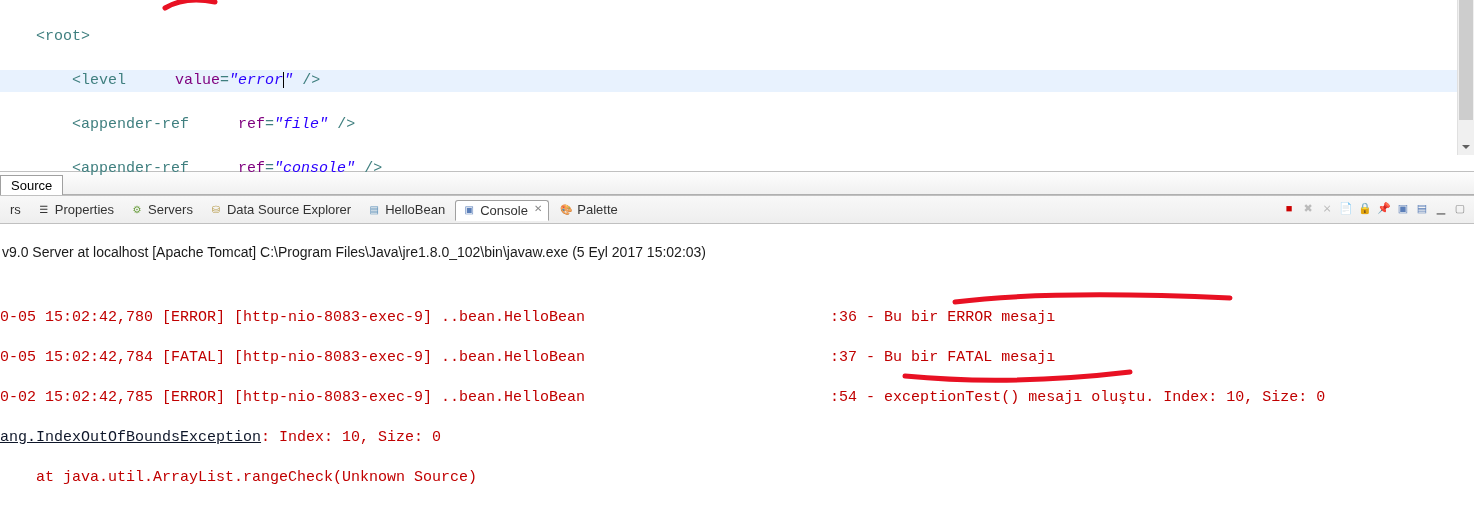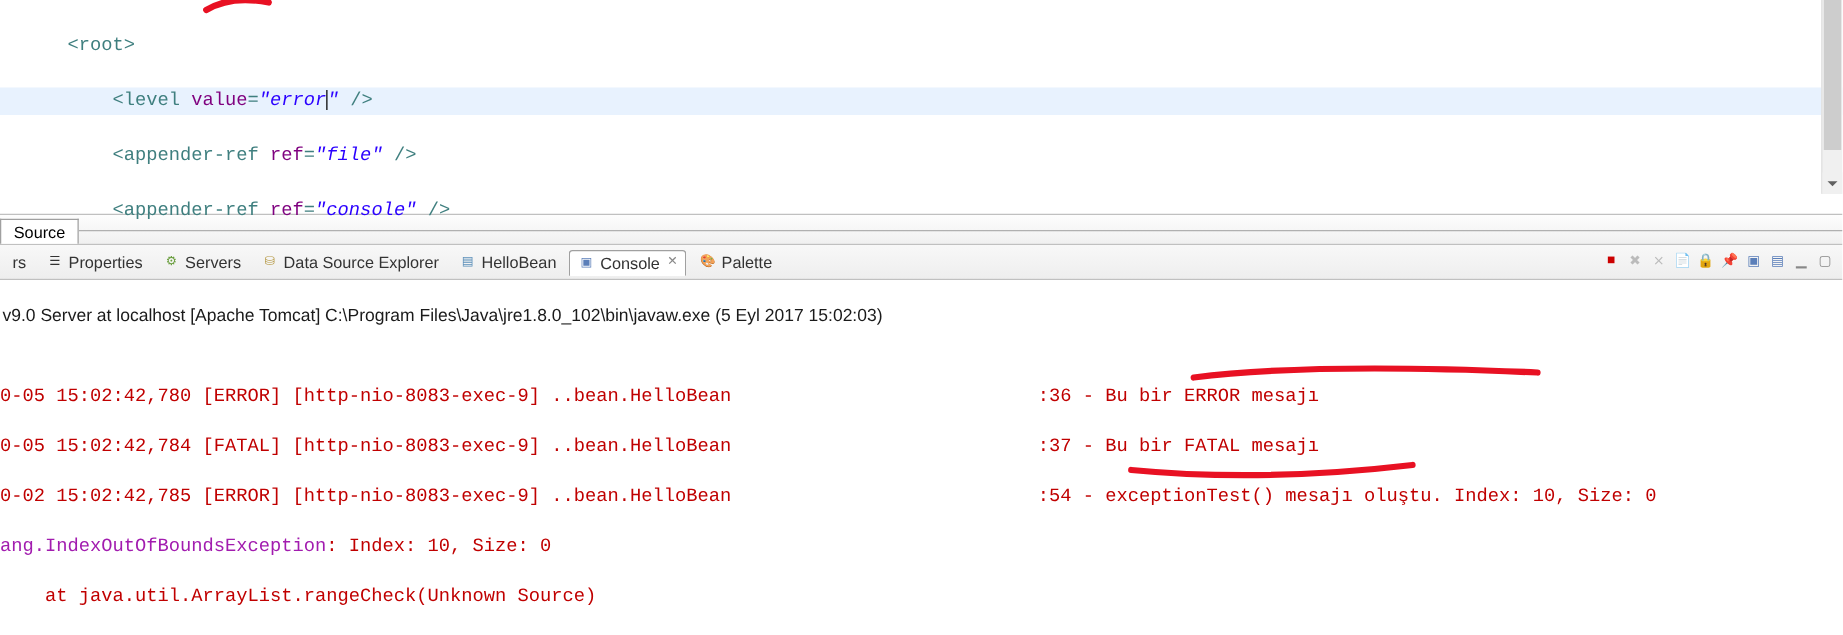--- a/index.html
+++ b/index.html
@@ -18,24 +18,24 @@
   position: relative;
   border-bottom: 1px solid #c0c0c0;
 }
 .code {
   font-family: Consolas, "Courier New", monospace;
   font-size: 15px;
   line-height: 22px;
   padding: 4px 0 0 0;
   white-space: pre;
 }
-.code-line { padding-left: 18px; }
+.code-line { padding-left: 0; }
 .code-line.highlighted { background: #e8f2fe; }
 .tag { color: #3f7f7f; }
-.attr { color: #7f007f; }
+.attr { color: #7f007f; margin-left: 40px; }
 .val { color: #2a00ff; font-style: italic; }
 .cursor {
   display: inline-block;
   width: 1px;
   height: 16px;
   background: #000;
   vertical-align: middle;
   margin: 0;
 }
 .vscroll {
@@ -67,21 +67,21 @@
   width: 0; height: 0;
   border-left: 4px solid transparent;
   border-right: 4px solid transparent;
   border-top: 4px solid #606060;
 }
 .tab-strip {
   height: 24px;
   background: linear-gradient(#fdfdfd,#f0f0f0);
   border-bottom: 1px solid #c0c0c0;
   display: flex;
-  align-items: center;
+  align-items: flex-end;
 }
 .editor-tab {
   background: #fff;
   border: 1px solid #a0a0a0;
   border-bottom: none;
   padding: 2px 10px;
   font-size: 13px;
   display: flex;
   align-items: center;
   margin-top: 2px;
@@ -157,21 +157,21 @@
   line-height: 20px;
   white-space: pre;
   padding: 8px 0 0 0;
   background: #fff;
   position: relative;
   height: 234px;
   overflow: hidden;
 }
 .console-line { color: #000; }
 .err { color: #c00000; }
-.link { color: #a21caf; cursor: pointer; }
+.link { color: #0f172a; text-decoration: underline; cursor: pointer; }
 .annotation {
   position: absolute;
   pointer-events: none;
 }
 .red-stroke {
   stroke: #e81123;
   stroke-width: 5;
   fill: none;
   stroke-linecap: round;
 }

